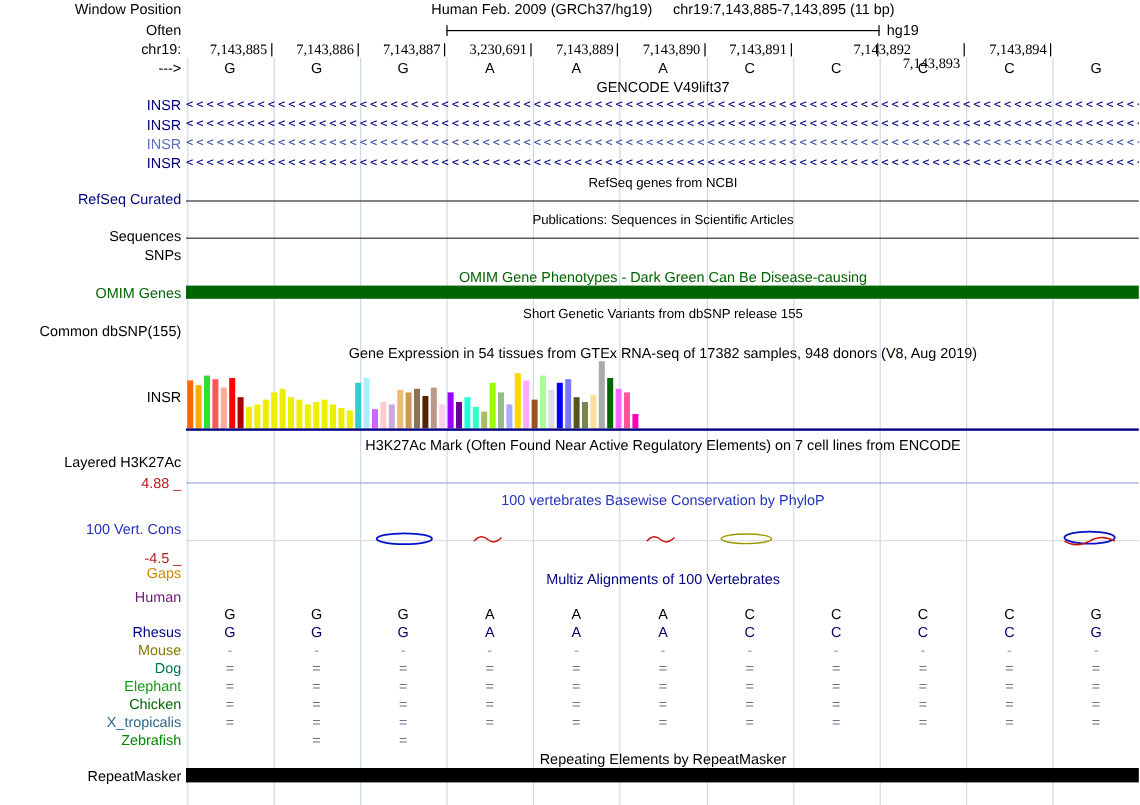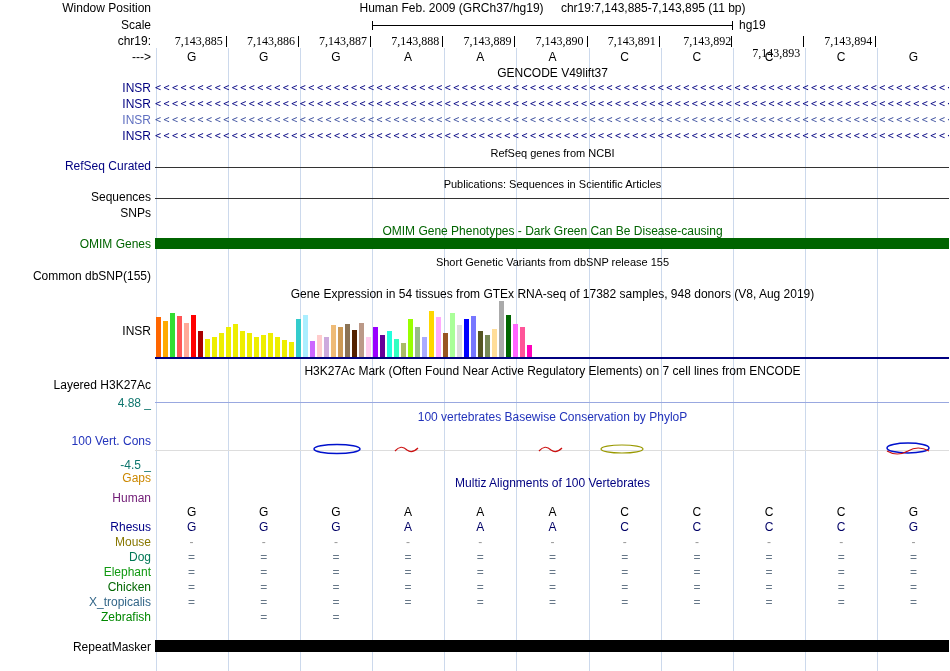--- a/index.html
+++ b/index.html
@@ -7,21 +7,21 @@
   #browser {
     position:relative; width:950px; height:671px; background:#fff;
     font-family:"Liberation Sans", sans-serif; font-size:12px; color:#000;
     overflow:hidden;
   }
   .layer { position:absolute; inset:0; }
   .lbl { position:absolute; left:0; width:151px; text-align:right; white-space:nowrap; line-height:14px; }
   .title { position:absolute; left:155px; width:795px; text-align:center; line-height:14px; }
   .small { font-size:11px; }
   .navy { color:#000080; }
-  .ltblue { color:#0f766e; }
+  .ltblue { color:#b91c1c; }
   .blue { color:#2233bb; }
   .dkgreen { color:#006400; }
   .gridline { position:absolute; top:48px; bottom:0; width:1px; background:#ccd9ec; }
   .coord { position:absolute; top:34px; text-align:right; white-space:nowrap; line-height:14px;font-family:Liberation Serif, serif; }
   .ctick { position:absolute; top:36px; width:1px; height:11px; background:#000; }
   .bcell { position:absolute; text-align:center; line-height:14px; }
   .arrows { position:absolute; left:155px; width:794px; overflow:hidden; white-space:nowrap;
             font-size:10px; letter-spacing:2.5px; line-height:14px;
             font-family:"DejaVu Sans Mono", monospace; }
   .hline { position:absolute; left:155px; width:794px; height:1px; }
@@ -45,43 +45,43 @@
       <div class="gridline" style="left: 877.3px;"></div>
       <div class="gridline" style="left: 949.5px;"></div>
     </div>
 
   <div class="lbl" style="top:1px">Window Position</div>
   <div class="title" style="top:1px">
     <span>Human Feb. 2009 (GRCh37/hg19)</span>
     <span style="margin-left:14px">chr19:7,143,885-7,143,895 (11 bp)</span>
   </div>
 
-  <div class="lbl" style="top:18px">Scale</div>
+  <div class="lbl" style="top:18px">Often</div>
   <div style="position:absolute;left:372px;top:25px;width:361px;height:1px;background:#000"></div>
   <div style="position:absolute;left:372px;top:21px;width:1px;height:9px;background:#000"></div>
   <div style="position:absolute;left:732px;top:21px;width:1px;height:9px;background:#000"></div>
   <div style="position:absolute;left:739px;top:18px">hg19</div>
 
   <div class="lbl" style="top:34px">chr19:</div>
   <div id="coord-row" class="layer">
       <div class="coord" style="left: 155.5px; width: 67.2px;">7,143,885</div>
       <div class="ctick" style="left: 225.7px;"></div>
       <div class="coord" style="left: 227.7px; width: 67.2px;">7,143,886</div>
       <div class="ctick" style="left: 297.9px;"></div>
       <div class="coord" style="left: 299.9px; width: 67.2px;">7,143,887</div>
       <div class="ctick" style="left: 370px;"></div>
-      <div class="coord" style="left: 372px; width: 67.2px;">7,143,888</div>
+      <div class="coord" style="left: 372px; width: 67.2px;">3,230,691</div>
       <div class="ctick" style="left: 442.2px;"></div>
       <div class="coord" style="left: 444.2px; width: 67.2px;">7,143,889</div>
       <div class="ctick" style="left: 514.4px;"></div>
       <div class="coord" style="left: 516.4px; width: 67.2px;">7,143,890</div>
       <div class="ctick" style="left: 586.6px;"></div>
       <div class="coord" style="left: 588.6px; width: 67.2px;">7,143,891</div>
       <div class="ctick" style="left: 658.8px;"></div>
-      <div class="coord" style="left: 664px; width: 67.2px;">7,143,892</div>
+      <div class="coord" style="left: 692px; width: 67.2px;">7,143,892</div>
       <div class="ctick" style="left: 731px;"></div>
       <div class="coord" style="left: 733px; width: 67.2px; margin-top: 12px;">7,143,893</div>
       <div class="ctick" style="left: 803.1px;"></div>
       <div class="coord" style="left: 805.1px; width: 67.2px;">7,143,894</div>
       <div class="ctick" style="left: 875.3px;"></div>
     </div>
 
   <div class="lbl" style="top:50px">---&gt;</div>
   <div id="bases-row" class="layer">
       <div class="bcell" style="left: 155.5px; width: 72.2px; top: 50px; color: rgb(0, 0, 0);">G</div>
@@ -288,15 +288,16 @@
       <div class="bcell" style="left: 588.6px; width: 72.2px; top: 595px; color: rgb(102, 119, 136);">=</div>
       <div class="bcell" style="left: 660.8px; width: 72.2px; top: 595px; color: rgb(102, 119, 136);">=</div>
       <div class="bcell" style="left: 733px; width: 72.2px; top: 595px; color: rgb(102, 119, 136);">=</div>
       <div class="bcell" style="left: 805.1px; width: 72.2px; top: 595px; color: rgb(102, 119, 136);">=</div>
       <div class="bcell" style="left: 877.3px; width: 72.2px; top: 595px; color: rgb(102, 119, 136);">=</div>
       <div class="lbl" style="top: 610px; color: rgb(0, 136, 0);">Zebrafish</div>
       <div class="bcell" style="left: 227.7px; width: 72.2px; top: 610px; color: rgb(102, 119, 136);">=</div>
       <div class="bcell" style="left: 299.9px; width: 72.2px; top: 610px; color: rgb(102, 119, 136);">=</div>
     </div>
 
+  <div class="title" style="top:626px">Repeating Elements by RepeatMasker</div>
   <div class="lbl" style="top:640px">RepeatMasker</div>
   <div id="repeat-bar" class="hline" style="top: 640px; height: 12px; background: rgb(0, 0, 0);"></div>
 </div>
 
 </body></html>

